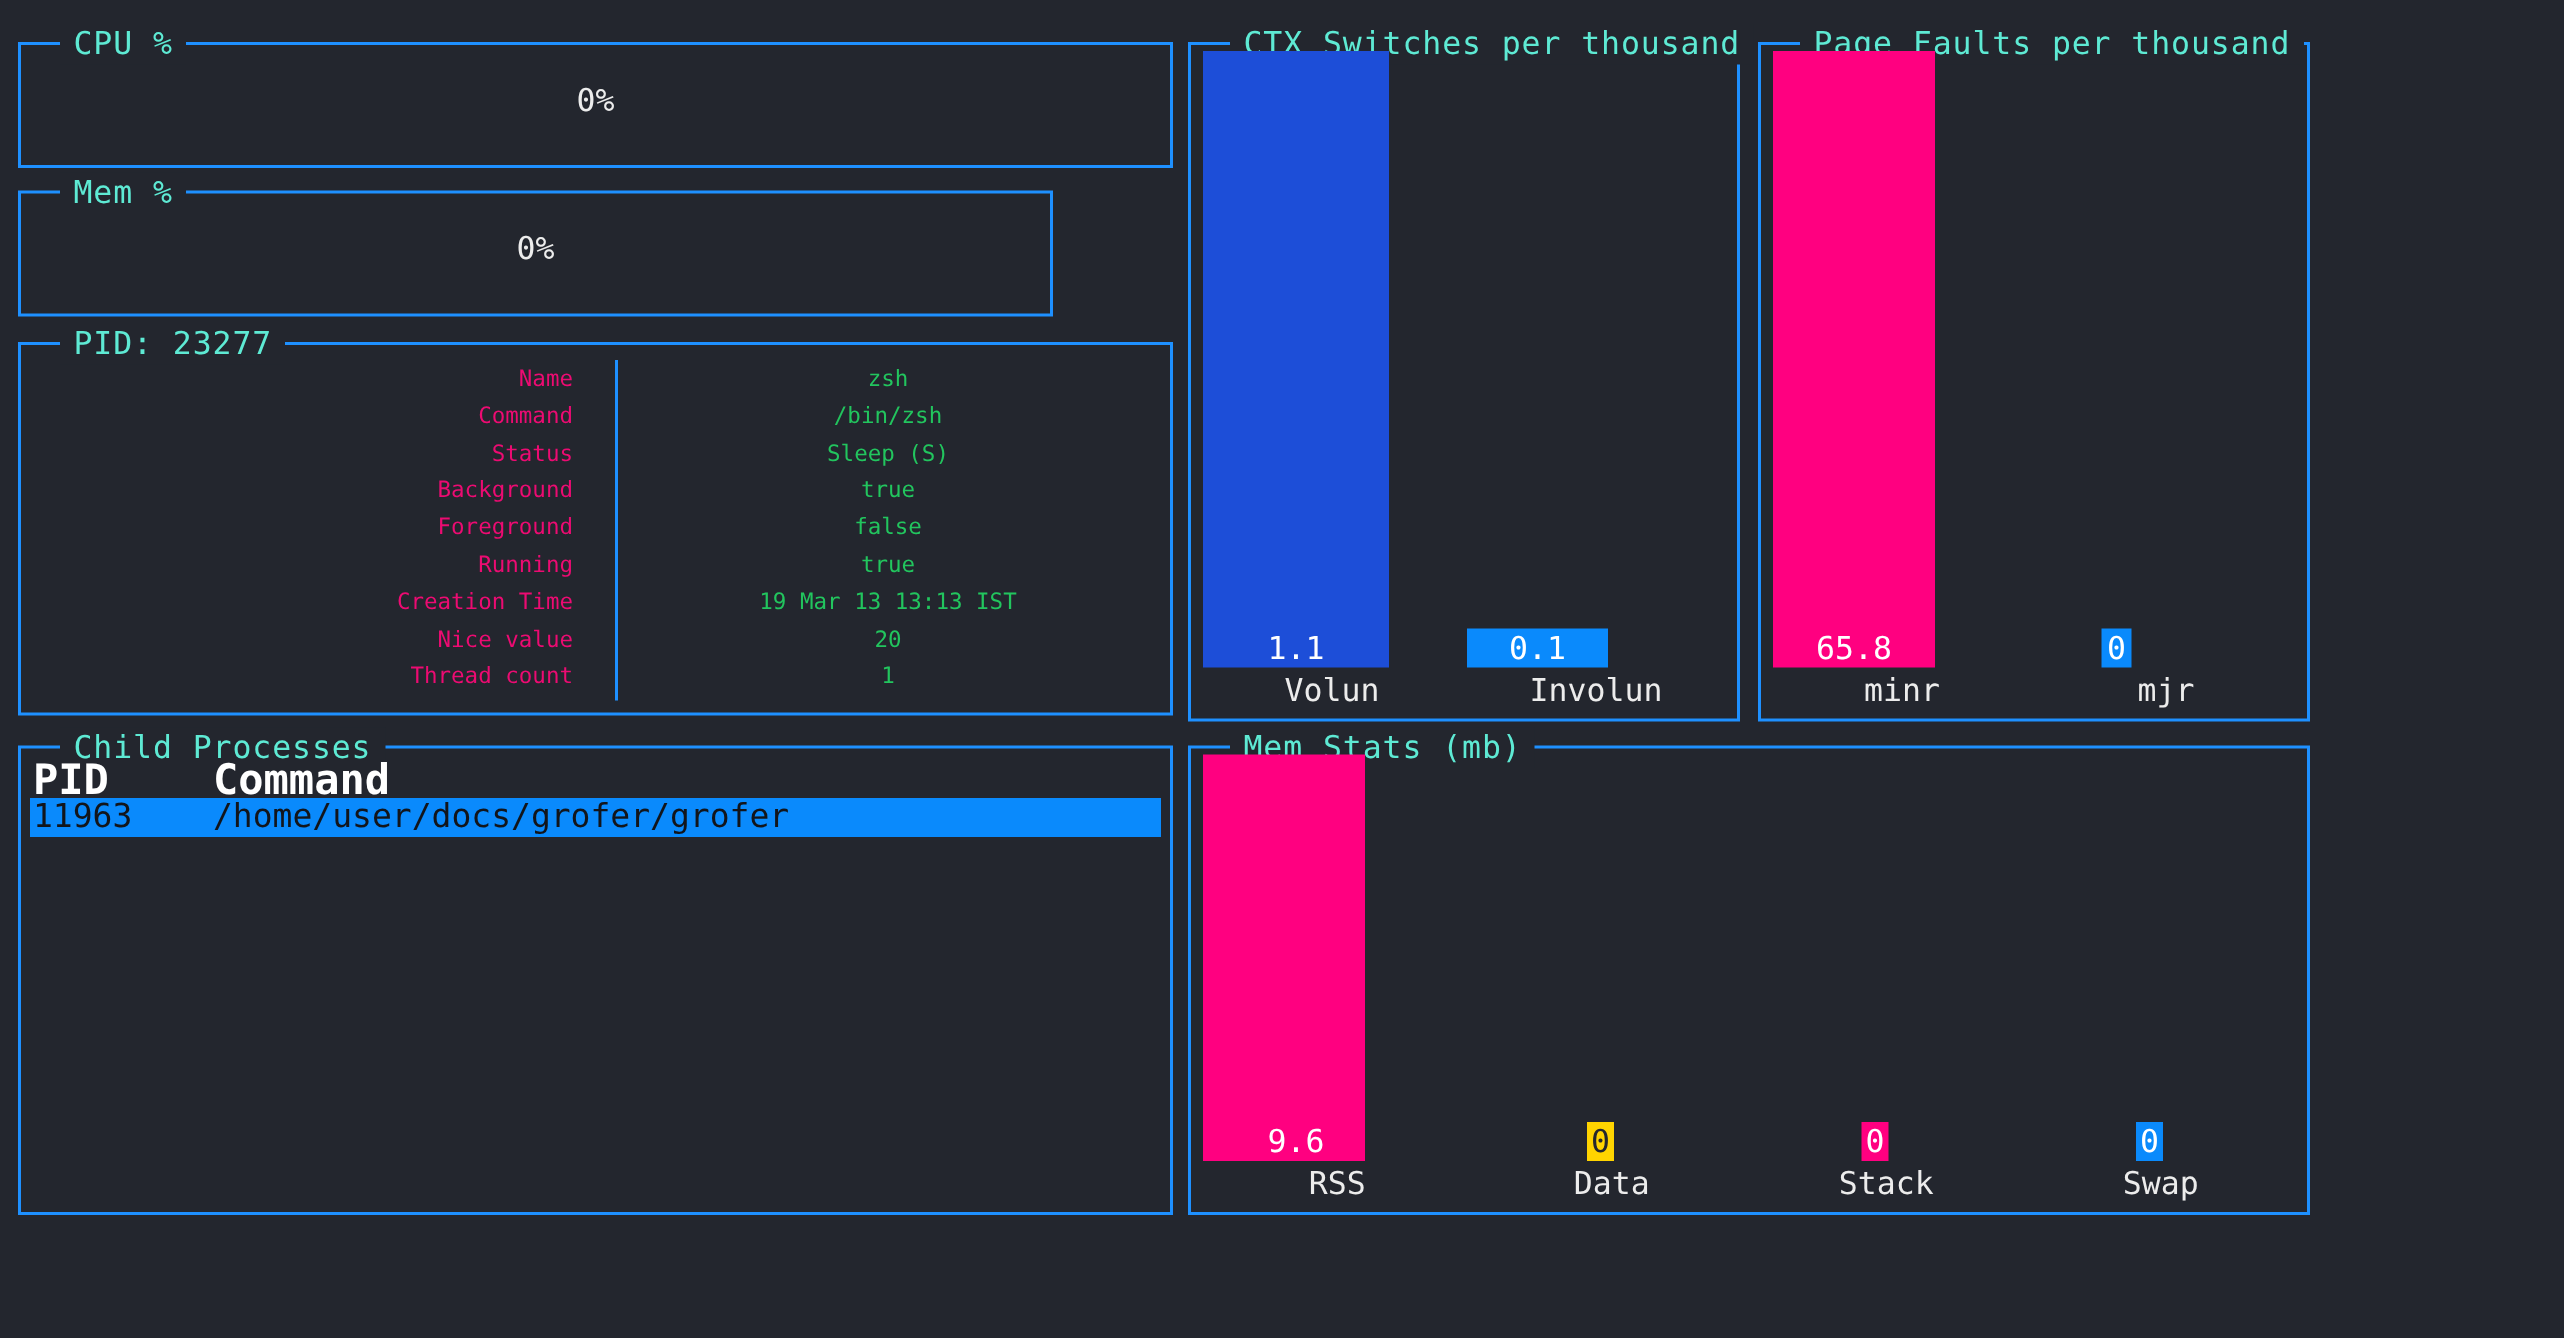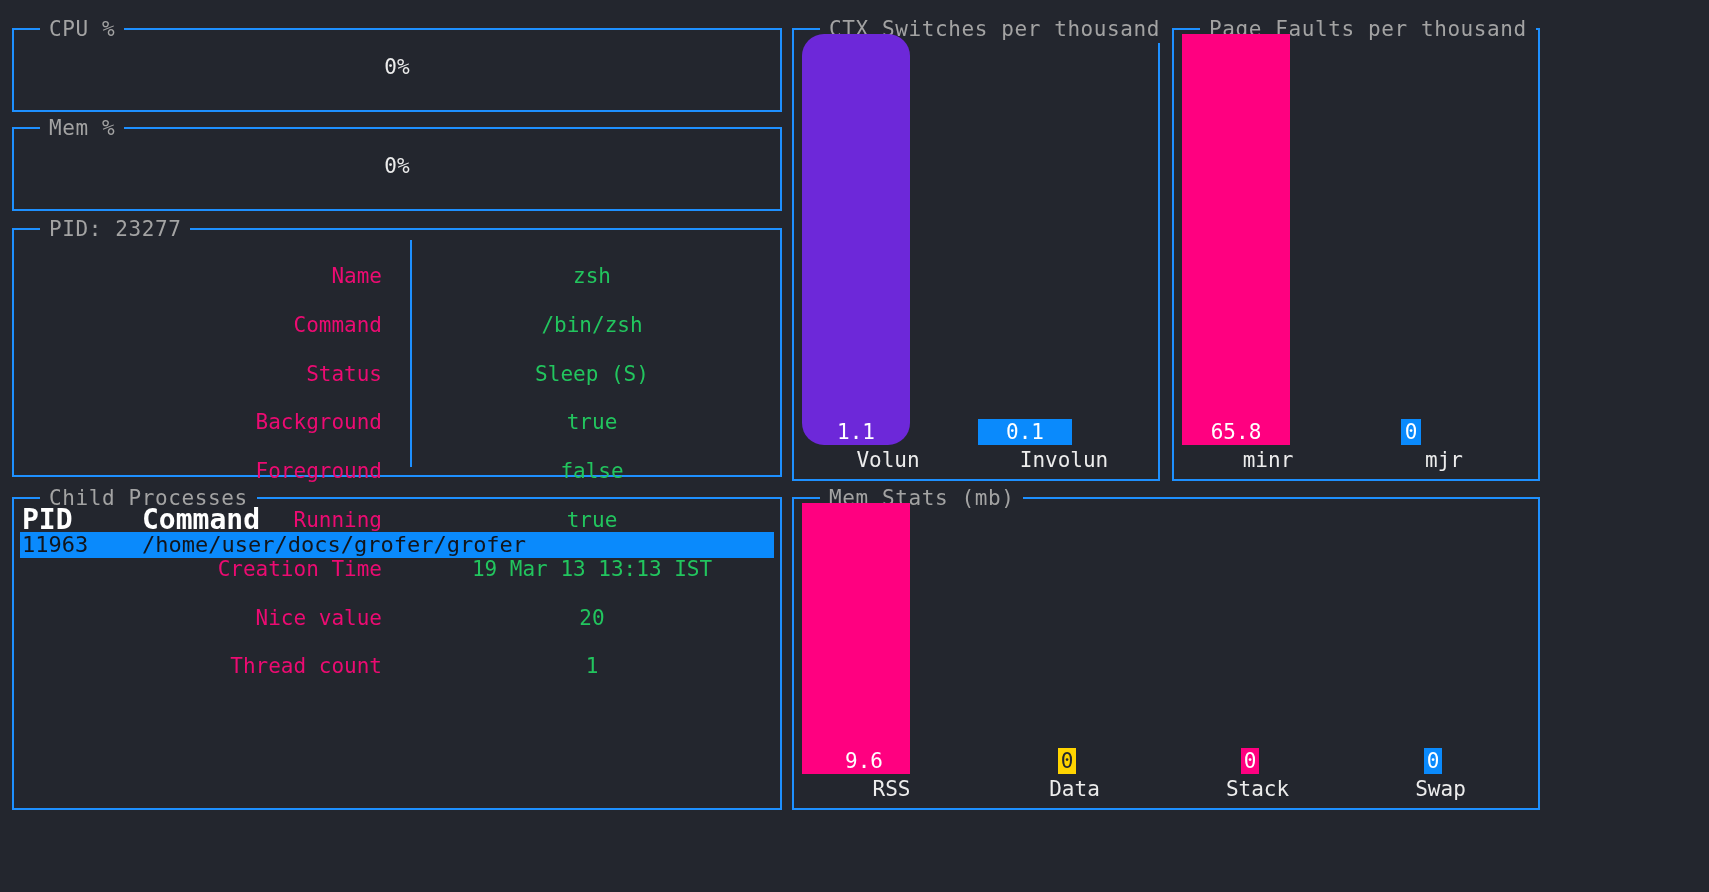--- a/index.html
+++ b/index.html
@@ -30,21 +30,21 @@
     border: 2px solid #1e90ff;
     box-sizing: border-box;
     background: transparent;
   }
   .panel > .panel-title {
     position: absolute;
     top: -14px;
     left: 26px;
     padding: 0 9px;
     background: #23262e;
-    color: #a3a3a3;
+    color: #5eead4;
     font-size: 21px;
     letter-spacing: 0.6px;
     white-space: nowrap;
   }
 
   
   .gauge-value {
     position: absolute;
     top: 50%;
     left: 0;
@@ -70,23 +70,22 @@
     align-items: flex-end;
     padding-right: 28px;
   }
   .kv-col.vals {
     align-items: center;
     border-left: 2px solid #1e90ff;
   }
   .kv-row {
     height: 24.8px;
     line-height: 24.8px;
-    font-size: 21px;
+    font-size: 15px;
     white-space: nowrap;
-    margin-top: 24px;
   }
   .kv-key { color: #ec0b72; }
   .kv-val { color: #22c55e; }
 
   
   .proc-table {
     position: absolute;
     top: 8px;
     left: 6px;
     right: 6px;
@@ -163,21 +162,21 @@
 </head>
 <body>
 
 <div class="screen">
 
   <div class="panel" style="left:12px; top:28px; width:770px; height:84px;">
     <span class="panel-title">CPU %</span>
     <div class="gauge-value">0%</div>
   </div>
 
-  <div class="panel" style="left:12px; top:127px; width:770px; height:84px;">
+  <div class="panel" style="left:12px; top:127px; width:690px; height:84px;">
     <span class="panel-title">Mem %</span>
     <div class="gauge-value">0%</div>
   </div>
 
   <div class="panel" style="left:12px; top:228px; width:770px; height:249px;">
     <span class="panel-title">PID: 23277</span>
     <div class="kv-wrap">
       <div class="kv-col keys">
         <div class="kv-row kv-key">Name</div>
         <div class="kv-row kv-key">Command</div>
@@ -216,21 +215,21 @@
       </div>
     </div>
   </div>
 
   <div class="panel" style="left:792px; top:28px; width:368px; height:453px;">
     <span class="panel-title">CTX Switches per thousand</span>
     <div class="barchart">
 
       <div class="bar-slot">
         <div class="bar-col-inner">
-          <div class="bar" style="background:#6d28d9; height:100%; width:108px; margin-left:2px;border-radius:22px;">
+          <div class="bar" style="background:#1d4ed8; height:100%; width:124px; margin-left:2px;">
             <span class="bar-num">1.1</span>
           </div>
         </div>
         <div class="bar-label">Volun</div>
       </div>
 
       <div class="bar-slot">
         <div class="bar-col-inner">
           <div class="bar" style="background:#0a8afc; height:26px; width:94px; margin-left:2px;">
             <span class="bar-num">0.1</span>

